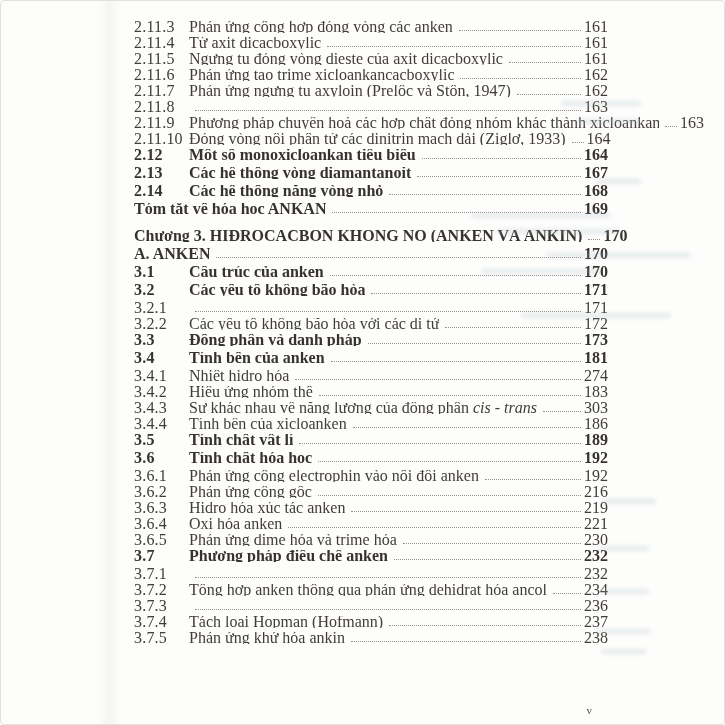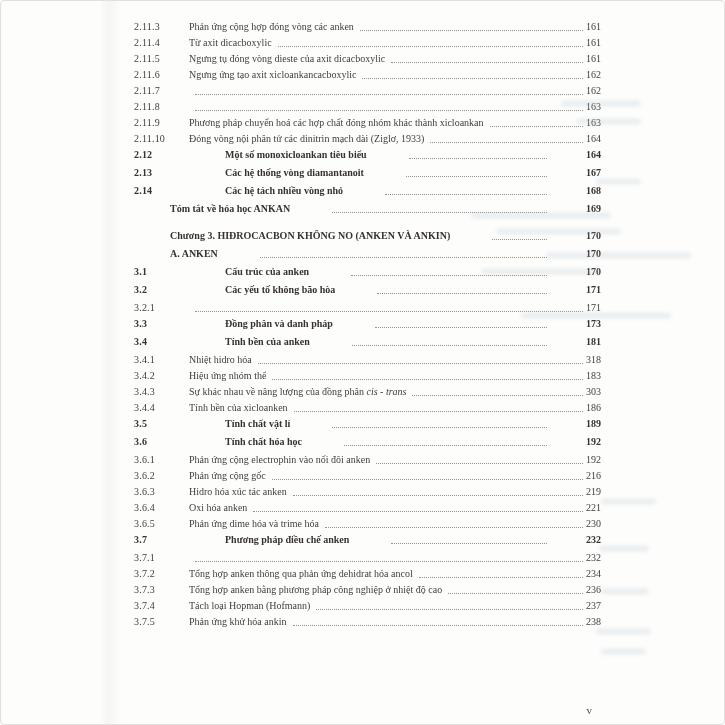--- a/index.html
+++ b/index.html
@@ -17,36 +17,36 @@
     position:absolute;top:0;left:98px;width:22px;height:100%;
     background:linear-gradient(90deg,rgba(120,115,110,0) 0%,rgba(120,115,110,0.06) 45%,rgba(120,115,110,0) 100%);
     pointer-events:none;
   }
   .toc{
     position:absolute;
     left:133px;right:116px;top:20px;
   }
   .row{
     display:flex;align-items:flex-end;
-    font-size:10px;line-height:12px;
+    font-size:16px;line-height:12px;
     margin-bottom:4px;
     white-space:nowrap;
   }
   .row .num{flex:0 0 55px;letter-spacing:.2px;}
   .row .title{flex:0 0 auto;max-width:470px;overflow:hidden;text-align:center;}
   .row .title i{}
   .row .leader{
     flex:1 1 auto;min-width:12px;
     border-bottom:1.6px dotted #7d7770;
     transform:translateY(-2px);
     margin:0 3px 0 6px;
     opacity:.8;
   }
   .row .pg{flex:0 0 auto;min-width:22px;text-align:left;}
-  .row.b{font-weight:bold;color:#37322e;margin-top:3px;margin-bottom:6px;gap:36px;}
+  .row.b{font-weight:bold;color:#37322e;margin-top:3px;margin-bottom:6px;}
   .row.full .num{flex:0 0 0px;overflow:hidden;}
   .row.gap{margin-top:15px;}
   .pagenum{
     position:absolute;right:132px;bottom:8px;
     font-size:11px;color:#55504b;
   }
   .bleed{
     position:absolute;height:5px;border-radius:3px;
     background:#a9bcc2;opacity:.28;filter:blur(2px);
     pointer-events:none;
@@ -72,26 +72,27 @@
       <span class="pg">161</span>
     </div>
       <div class="row">
       <span class="num">2.11.5</span>
       <span class="title">Ngưng tụ đóng vòng dieste của axit dicacboxylic</span>
       <span class="leader"></span>
       <span class="pg">161</span>
     </div>
       <div class="row">
       <span class="num">2.11.6</span>
-      <span class="title">Ngưng ứng tạo axit xicloankancacboxylic</span>
+      <span class="title">Phản ứng tạo trime xicloankancacboxylic</span>
       <span class="leader"></span>
       <span class="pg">162</span>
     </div>
       <div class="row">
       <span class="num">2.11.7</span>
+      <span class="title">Phản ứng ngưng tụ axyloin (Prelôc và Stôn, 1947)</span>
       <span class="leader"></span>
       <span class="pg">162</span>
     </div>
       <div class="row">
       <span class="num">2.11.8</span>
       <span class="leader"></span>
       <span class="pg">163</span>
     </div>
       <div class="row">
       <span class="num">2.11.9</span>
@@ -112,21 +113,21 @@
       <span class="pg">164</span>
     </div>
       <div class="row b">
       <span class="num">2.13</span>
       <span class="title">Các hệ thống vòng diamantanoit</span>
       <span class="leader"></span>
       <span class="pg">167</span>
     </div>
       <div class="row b">
       <span class="num">2.14</span>
-      <span class="title">Các hệ tách nhiều vòng nhỏ</span>
+      <span class="title">Các hệ thống năng vòng nhỏ</span>
       <span class="leader"></span>
       <span class="pg">168</span>
     </div>
       <div class="row b full">
       <span class="num"></span>
       <span class="title">Tóm tắt về hóa học ANKAN</span>
       <span class="leader"></span>
       <span class="pg">169</span>
     </div>
       <div class="row b full gap">
@@ -151,37 +152,43 @@
       <span class="num">3.2</span>
       <span class="title">Các yếu tố không bão hòa</span>
       <span class="leader"></span>
       <span class="pg">171</span>
     </div>
       <div class="row">
       <span class="num">3.2.1</span>
       <span class="leader"></span>
       <span class="pg">171</span>
     </div>
+      <div class="row">
+      <span class="num">3.2.2</span>
+      <span class="title">Các yếu tố không bão hòa với các dị tử</span>
+      <span class="leader"></span>
+      <span class="pg">172</span>
+    </div>
       <div class="row b">
       <span class="num">3.3</span>
       <span class="title">Đồng phân và danh pháp</span>
       <span class="leader"></span>
       <span class="pg">173</span>
     </div>
       <div class="row b">
       <span class="num">3.4</span>
       <span class="title">Tính bền của anken</span>
       <span class="leader"></span>
       <span class="pg">181</span>
     </div>
       <div class="row">
       <span class="num">3.4.1</span>
       <span class="title">Nhiệt hidro hóa</span>
       <span class="leader"></span>
-      <span class="pg">318</span>
+      <span class="pg">274</span>
     </div>
       <div class="row">
       <span class="num">3.4.2</span>
       <span class="title">Hiệu ứng nhóm thế</span>
       <span class="leader"></span>
       <span class="pg">183</span>
     </div>
       <div class="row">
       <span class="num">3.4.3</span>
       <span class="title">Sự khác nhau về năng lượng của đồng phân <i>cis - trans</i></span>
@@ -248,21 +255,20 @@
       <span class="pg">232</span>
     </div>
       <div class="row">
       <span class="num">3.7.2</span>
       <span class="title">Tổng hợp anken thông qua phản ứng dehidrat hóa ancol</span>
       <span class="leader"></span>
       <span class="pg">234</span>
     </div>
       <div class="row">
       <span class="num">3.7.3</span>
-      <span class="title">Tổng hợp anken bằng phương pháp công nghiệp ở nhiệt độ cao</span>
       <span class="leader"></span>
       <span class="pg">236</span>
     </div>
       <div class="row">
       <span class="num">3.7.4</span>
       <span class="title">Tách loại Hopman (Hofmann)</span>
       <span class="leader"></span>
       <span class="pg">237</span>
     </div>
       <div class="row">

